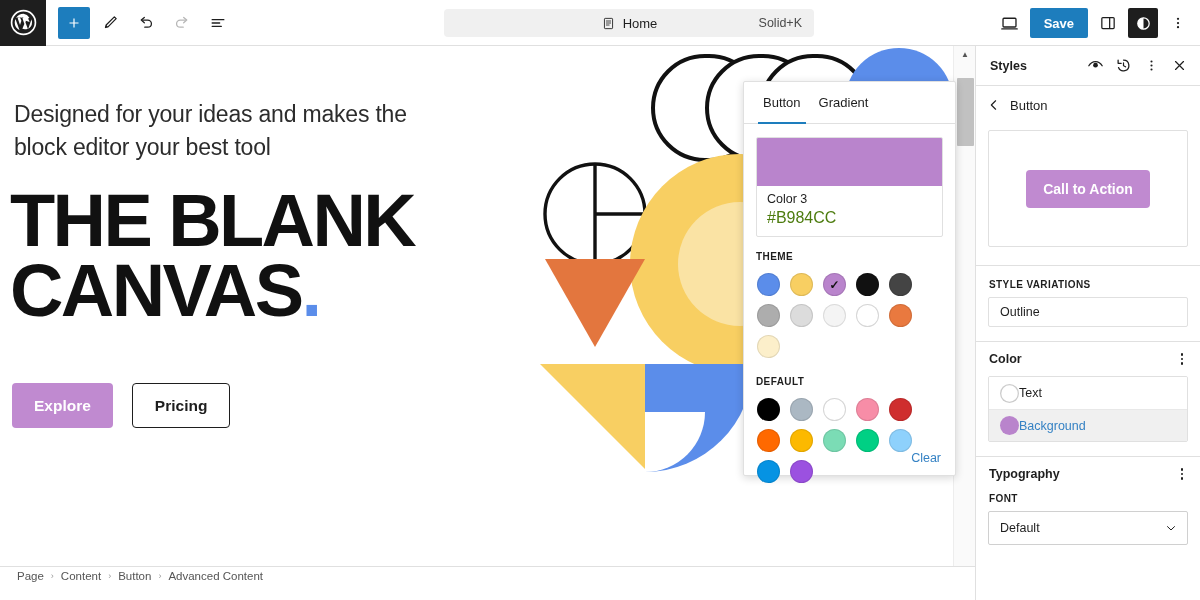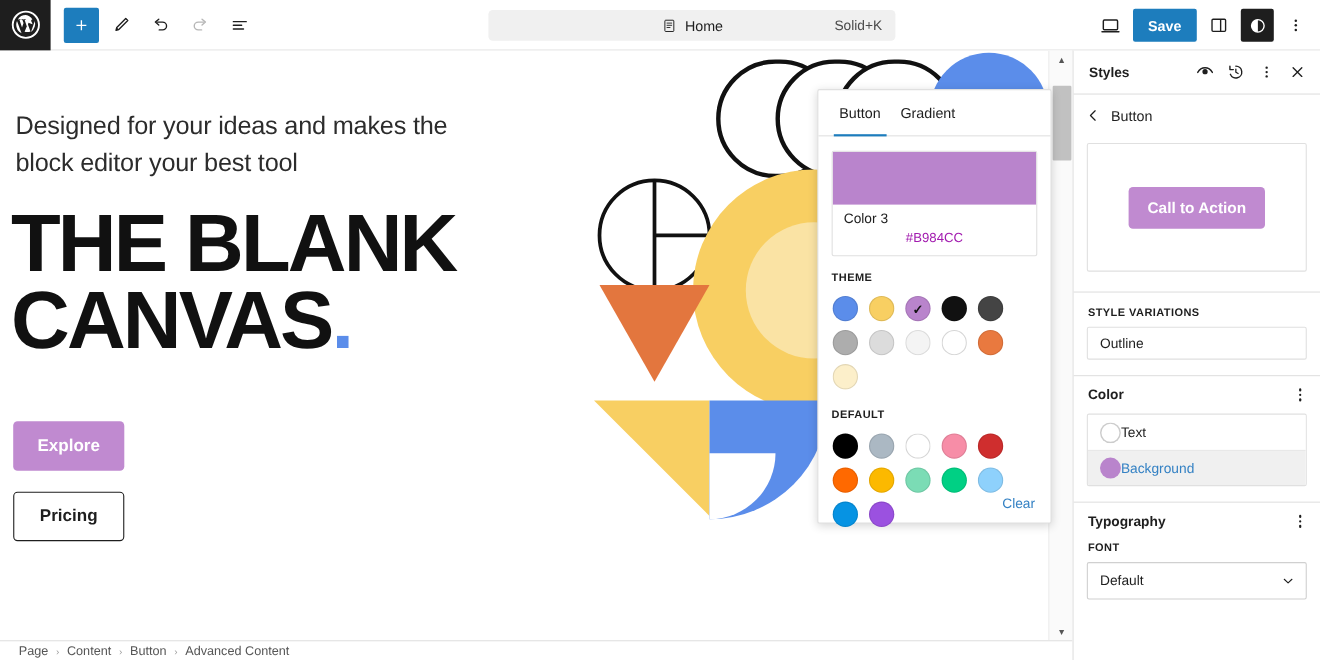--- a/index.html
+++ b/index.html
@@ -66,21 +66,21 @@
   .hero-sub {
     position: absolute; left: 14px; top: 52px; width: 440px;
     font-size: 23px; line-height: 1.42; color: #2c2c2c; letter-spacing: -0.2px;
   }
   .hero-title {
     position: absolute; left: 10px; top: 140px; width: 620px;
     font-size: 74px; line-height: .95; font-weight: 700; color: #111;
     letter-spacing: -2.6px;
   }
   .hero-dot { color: #5b8dea; }
-  .hero-btns { position: absolute; left: 12px; top: 337px; display: flex; gap: 19px; flex-direction: column; }
+  .hero-btns { position: absolute; left: 12px; top: 337px; display: flex; gap: 19px; }
   .btn-explore {
     background: #c08ad0; color: #fff; border: none; border-radius: 4px;
     height: 45px; padding: 0 22px; font-size: 15.5px; font-weight: 700;
     cursor: pointer; font-family: "Liberation Sans", sans-serif;
   }
   .btn-pricing {
     background: #fff; color: #1e1e1e; border: 1.6px solid #1e1e1e; border-radius: 4px;
     height: 45px; padding: 0 22px; font-size: 15.5px; font-weight: 700;
     cursor: pointer; font-family: "Liberation Sans", sans-serif;
   }
@@ -98,21 +98,21 @@
   }
   .cscroll .arr.up { top: 0; }
   .cscroll .arr.dn { bottom: 0; }
   .cscroll .thumb {
     position: absolute; left: 3px; top: 32px; width: 17px; height: 68px;
     background: #c1c1c1; border-radius: 1px;
   }
 
   
   .breadcrumb {
-    position: absolute; bottom: 0; left: 0; width: 975px; height: 18px;
+    position: absolute; bottom: 16px; left: 0; width: 975px; height: 18px;
     border-top: 1px solid #e0e0e0; background: #fff;
     display: flex; align-items: center; gap: 7px; padding-left: 17px;
     font-size: 11.5px; color: #555;
   }
   .bc-sep { color: #999; font-size: 9px; }
   .bc-item { cursor: pointer; }
 
   
   .popover {
     position: absolute; left: 743px; top: 81px; width: 213px; height: 395px;
@@ -127,21 +127,21 @@
   .pop-tab.active::after {
     content: ""; position: absolute; left: 4px; right: 4px; bottom: -1px;
     height: 2px; background: #1d7dbd;
   }
   .swatch-card {
     margin: 13px 12px 0; border: 1px solid #e0e0e0; border-radius: 2px; overflow: hidden;
   }
   .swatch-preview { height: 48px; background: #b984cc; }
   .swatch-meta { padding: 6px 10px 9px; }
   .swatch-name { font-size: 12.5px; color: #1e1e1e; }
-  .swatch-hex { font-size: 12px; color: #a21caf; margin-top: 3px; text-align: center; }
+  .swatch-hex { font-size: 16px; color: #4d7c0f; margin-top: 3px; }
   .pal-label {
     font-size: 10px; font-weight: 700; letter-spacing: .4px;
     color: #1e1e1e; margin: 14px 0 7px 12px;
   }
   .pal-grid { display: flex; flex-wrap: wrap; gap: 0; padding: 0 8px; }
   .pal-grid.theme .dot-wrap { width: 33px; height: 31px; }
   .pal-grid.def .dot-wrap { width: 33px; height: 31px; }
   .dot-wrap { display: flex; align-items: center; justify-content: center; cursor: pointer; }
   .dot {
     width: 23px; height: 23px; border-radius: 50%;

